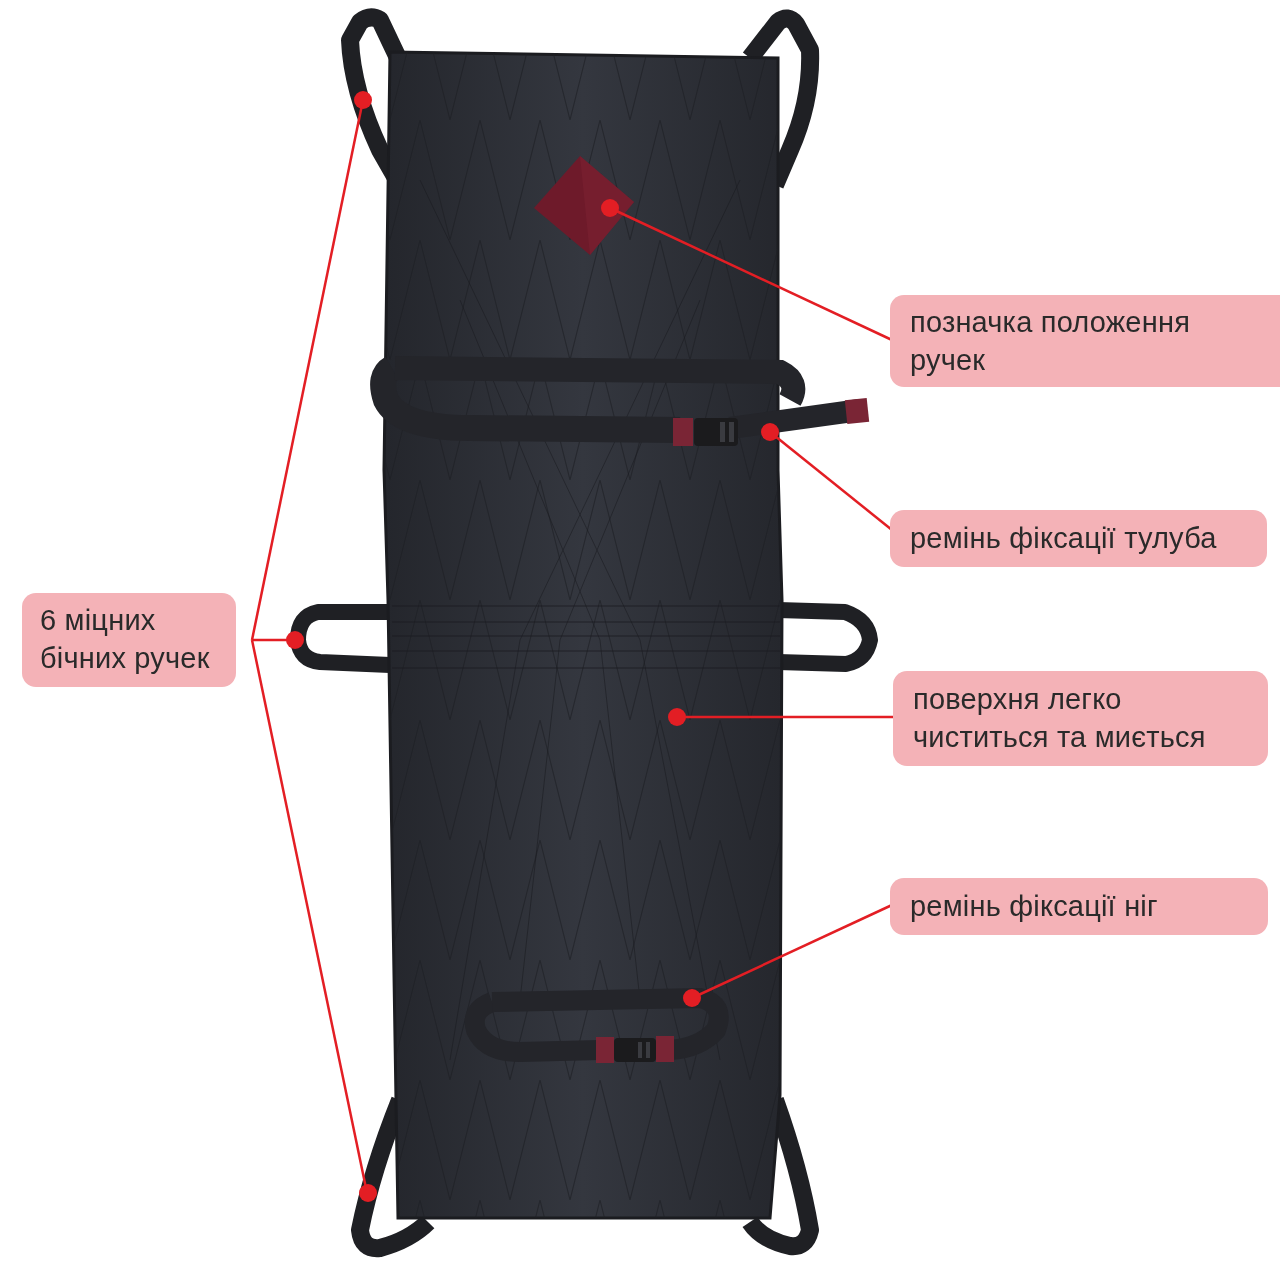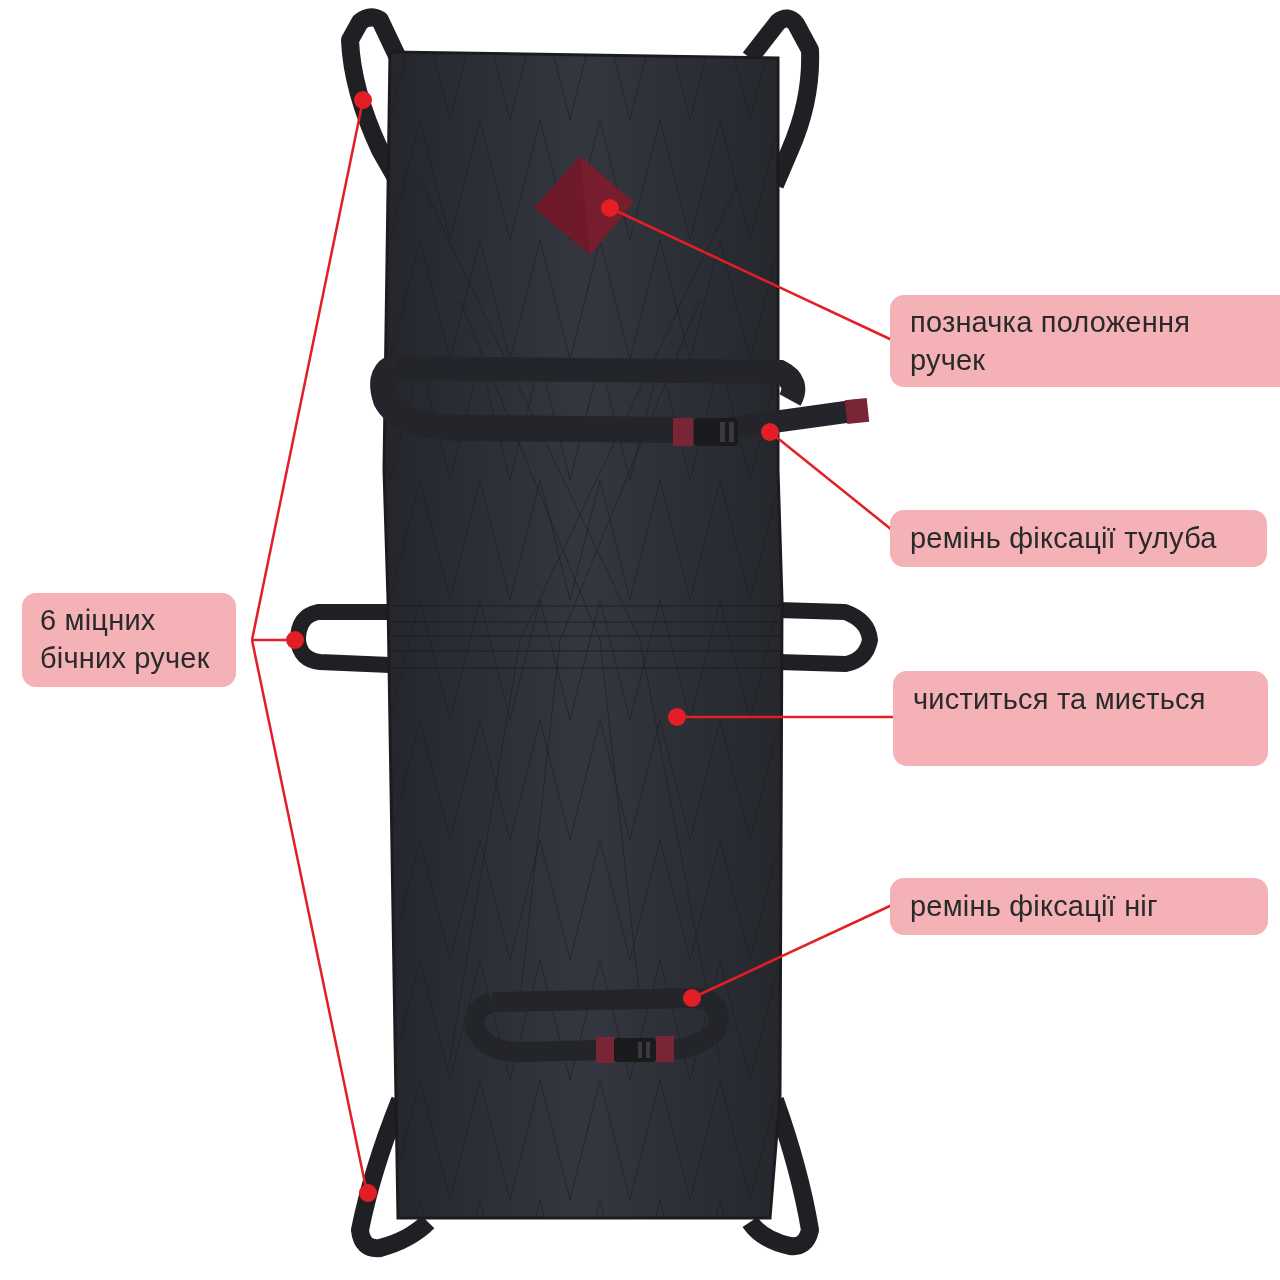--- a/index.html
+++ b/index.html
@@ -143,20 +143,21 @@
 <div class="label" id="label-head">
   <span>позначка положення</span>
   <span>ручек</span>
 </div>
 
 <div class="label" id="label-torso">
   <span>ремінь фіксації тулуба</span>
 </div>
 
 <div class="label" id="label-surface">
+  <span>поверхня легко</span>
   <span>чиститься та миється</span>
 </div>
 
 <div class="label" id="label-legs">
   <span>ремінь фіксації ніг</span>
 </div>
 
 <div class="label" id="label-handles">
   <span>6 міцних</span>
   <span>бічних ручек</span>

